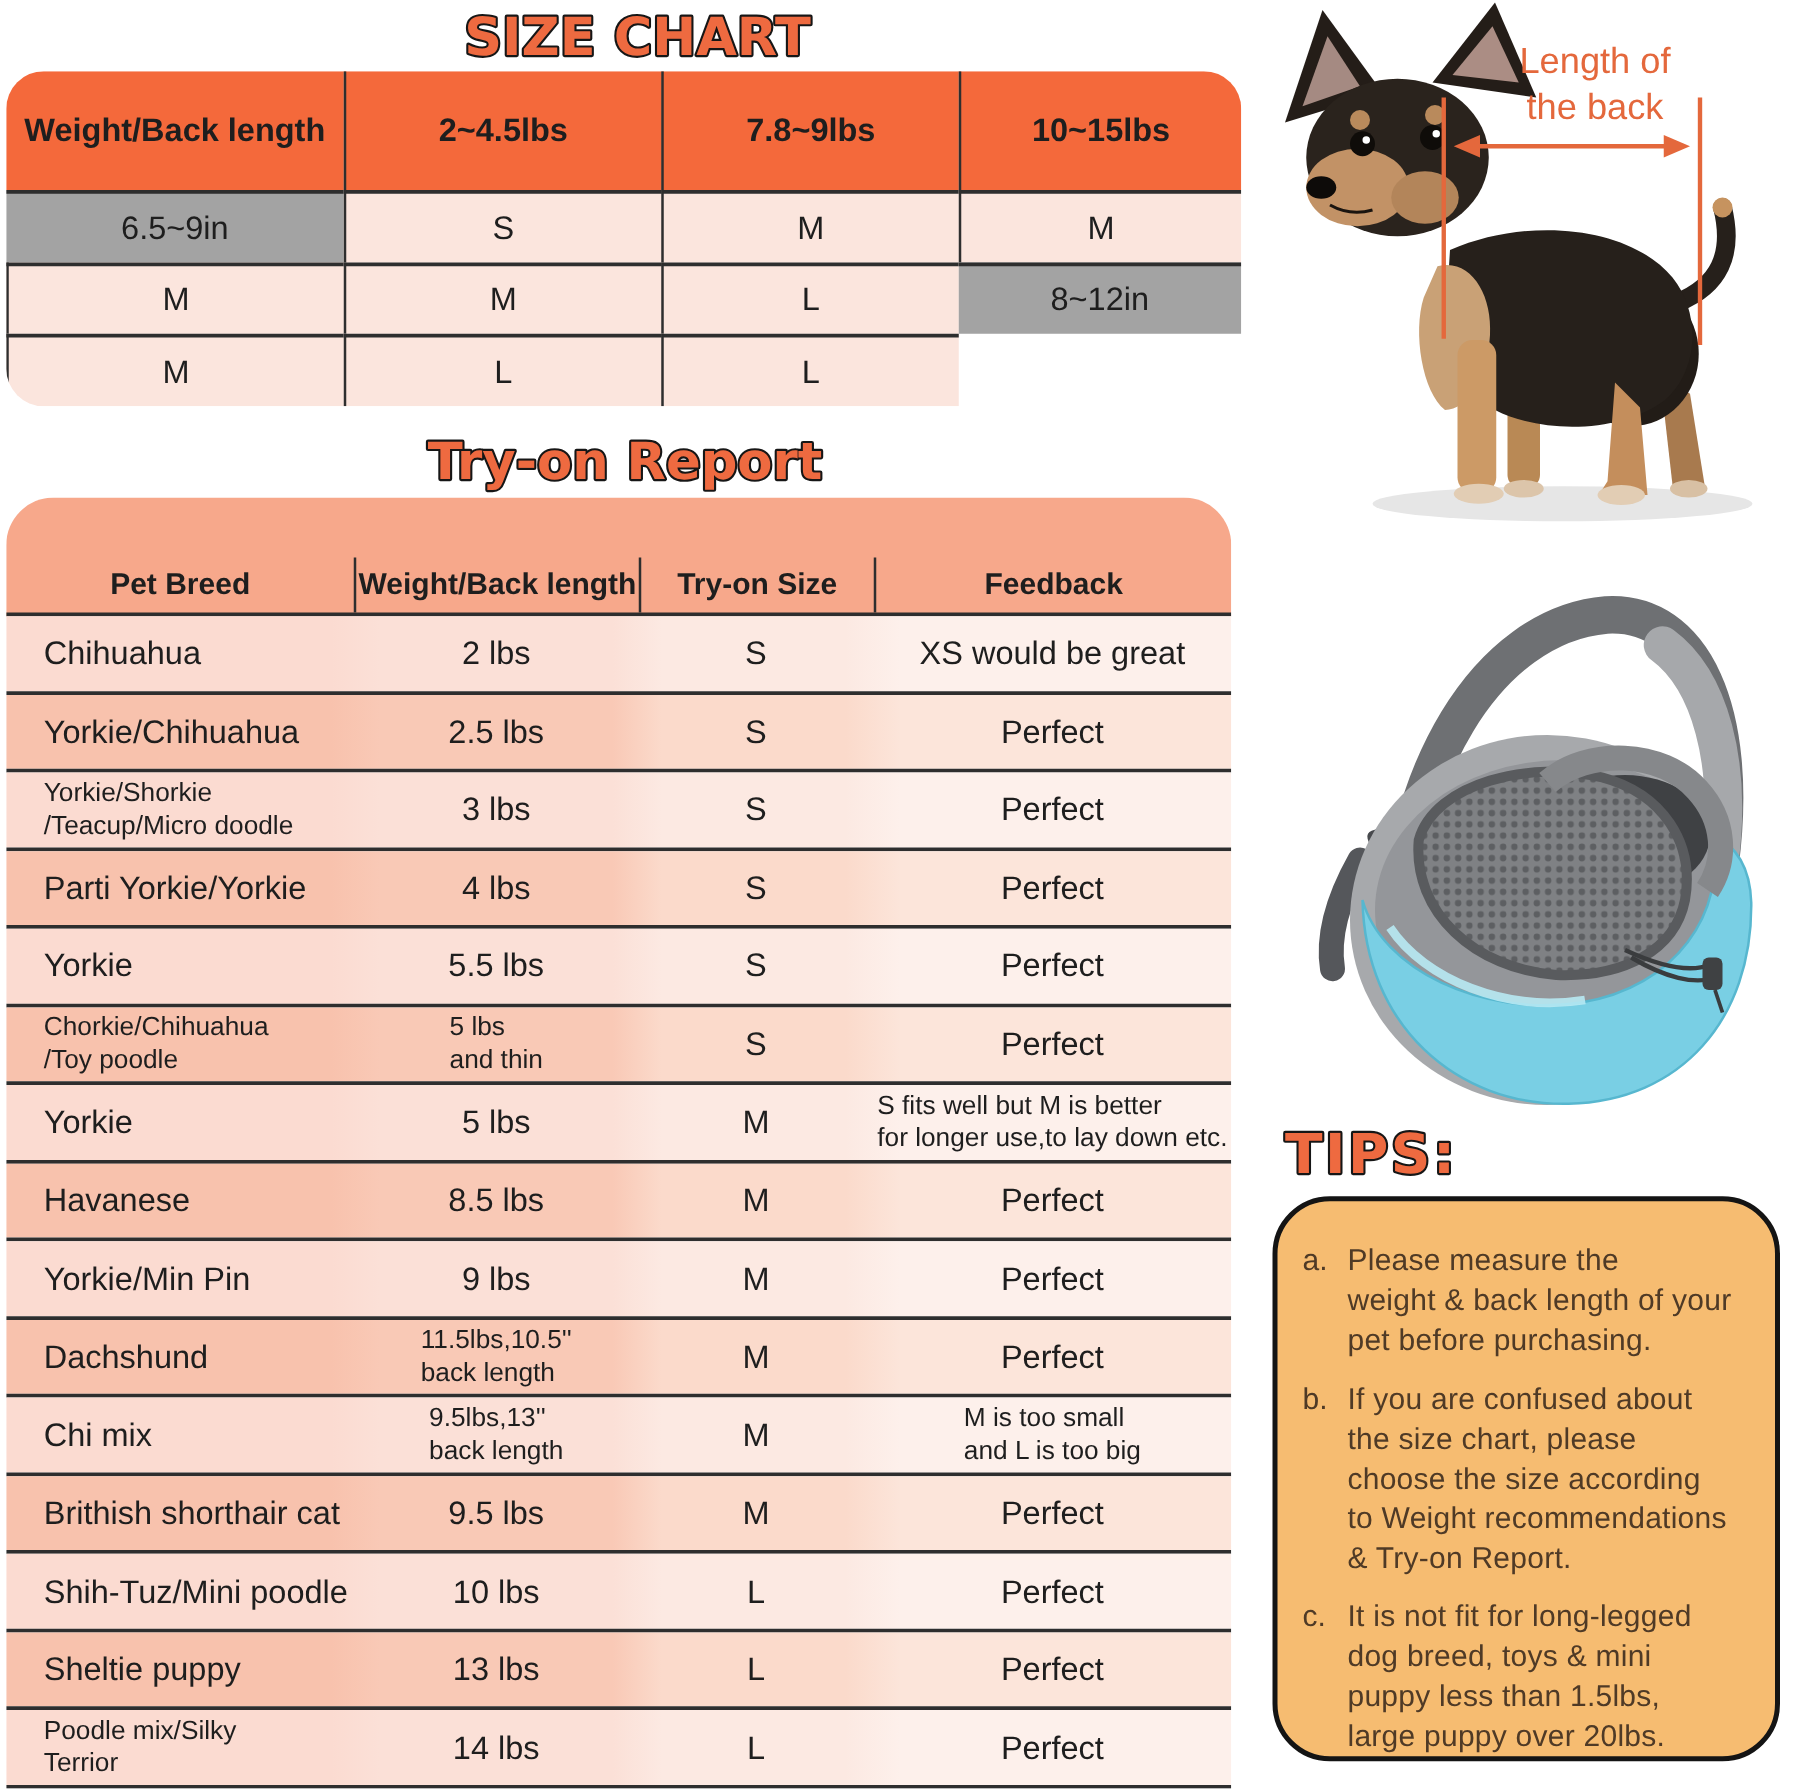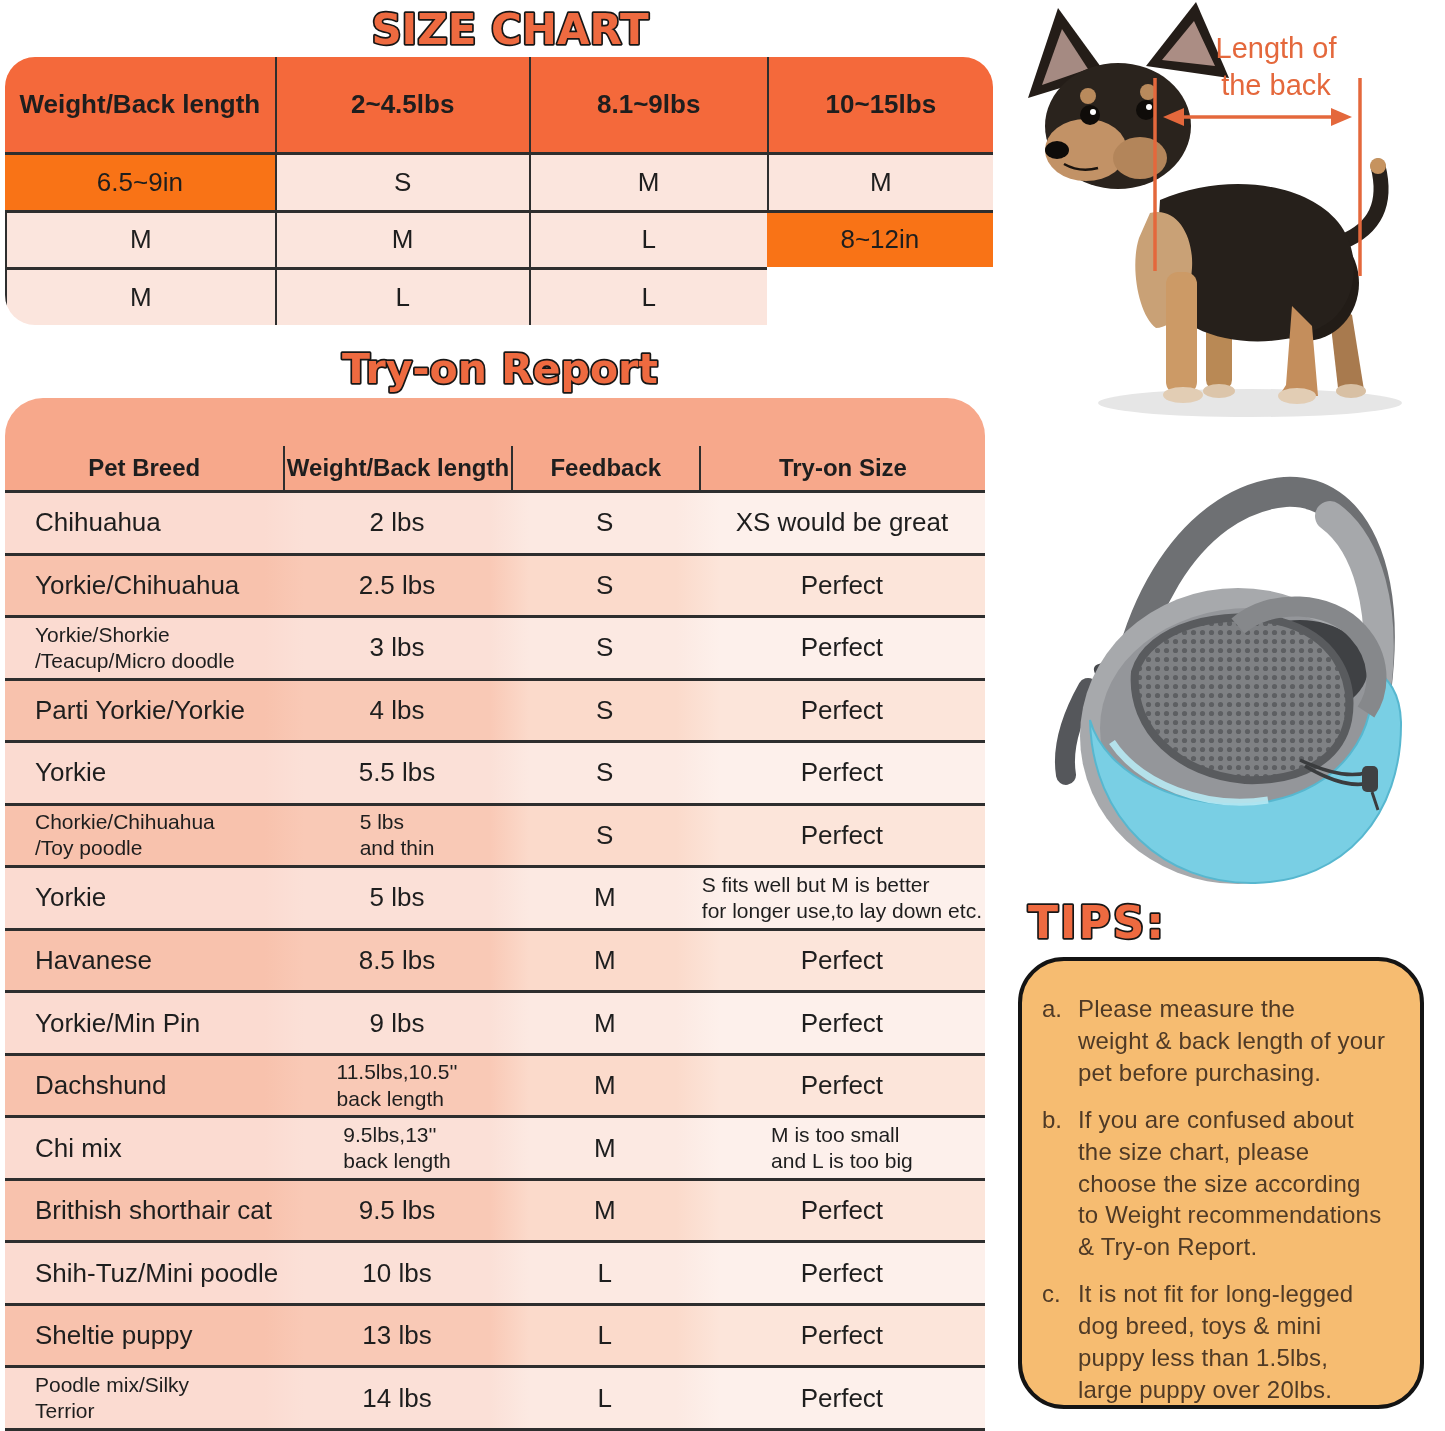--- a/index.html
+++ b/index.html
@@ -15,21 +15,21 @@
 
   
   #size-grid{
     position:absolute;left:5px;top:57px;width:988px;height:268px;
     border-radius:30px;overflow:hidden;
     display:grid;grid-template-columns:27.3% 25.7% 24.1% 22.9%;
     grid-template-rows:95px 1fr 1fr 1fr;
   }
   .st-cell{display:flex;align-items:center;justify-content:center;font-size:26px;color:#1e1e1e;}
   .st-hdr{background:#f4693b;font-weight:bold;font-size:26px;}
-  .st-lbl{background:#f97316;}
+  .st-lbl{background:#a3a3a3;}
   .st-val{background:#fbe5dd;}
   .bt{border-top:3px solid #2e2e2e;}
   .bl{border-left:2px solid #2e2e2e;}
 
   
   #tryon-table{
     position:absolute;left:5px;top:398px;width:980px;height:1033px;
     border-radius:38px 38px 0 0;overflow:hidden;
   }
   #tryon-head{
@@ -67,21 +67,21 @@
 <div class="canvas">
 
   <svg id="size-title" class="bubble-svg" style="left:300px;top:2px;" width="420" height="54" viewBox="0 0 420 54">
     <text class="bubble-txt bubble-back" x="210" y="42" font-size="42" text-anchor="middle">SIZE CHART</text>
     <text class="bubble-txt bubble-main" x="210" y="42" font-size="42" text-anchor="middle">SIZE CHART</text>
   </svg>
 
   <div id="size-grid">
       <div class="st-cell st-hdr">Weight/Back length</div>
       <div class="st-cell st-hdr bl">2~4.5lbs</div>
-      <div class="st-cell st-hdr bl">8.1~9lbs</div>
+      <div class="st-cell st-hdr bl">7.8~9lbs</div>
       <div class="st-cell st-hdr bl">10~15lbs</div>
       <div class="st-cell bt st-lbl">6.5~9in</div>
       <div class="st-cell bt bl st-val">S</div>
       <div class="st-cell bt bl st-val">M</div>
       <div class="st-cell bt bl st-val">M</div>
       <div class="st-cell bt bl st-val">M</div>
       <div class="st-cell bt bl st-val">M</div>
       <div class="st-cell bt bl st-val">L</div>
       <div class="st-cell bt st-lbl">8~12in</div>
       <div class="st-cell bt bl st-val">M</div>
@@ -91,22 +91,22 @@
 
   <svg id="tryon-title" class="bubble-svg" style="left:285px;top:340px;" width="430" height="56" viewBox="0 0 430 56">
     <text class="bubble-txt bubble-back" x="215" y="43" font-size="41" text-anchor="middle">Try-on Report</text>
     <text class="bubble-txt bubble-main" x="215" y="43" font-size="41" text-anchor="middle">Try-on Report</text>
   </svg>
 
   <div id="tryon-table">
     <div id="tryon-head">
         <div class="tt-hcell">Pet Breed</div>
         <div class="tt-hcell bl">Weight/Back length</div>
+        <div class="tt-hcell bl">Try-on Size</div>
         <div class="tt-hcell bl">Feedback</div>
-        <div class="tt-hcell bl">Try-on Size</div>
       </div>
     <div id="tryon-body">
         <div class="tt-row light">
           <div class="tt-cell tt-c0">Chihuahua</div>
           <div class="tt-cell tt-c1">2 lbs</div>
           <div class="tt-cell tt-c2">S</div>
           <div class="tt-cell tt-c3">XS would be great</div>
         </div>
         <div class="tt-row dark">
           <div class="tt-cell tt-c0">Yorkie/Chihuahua</div>

